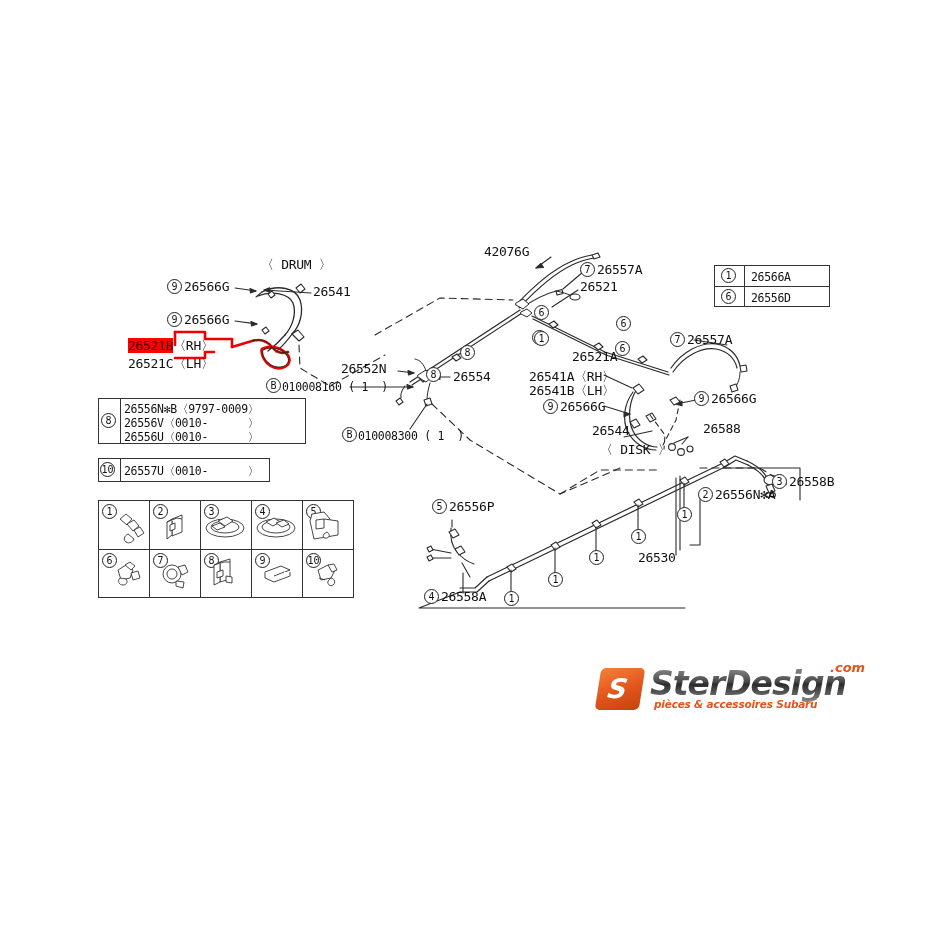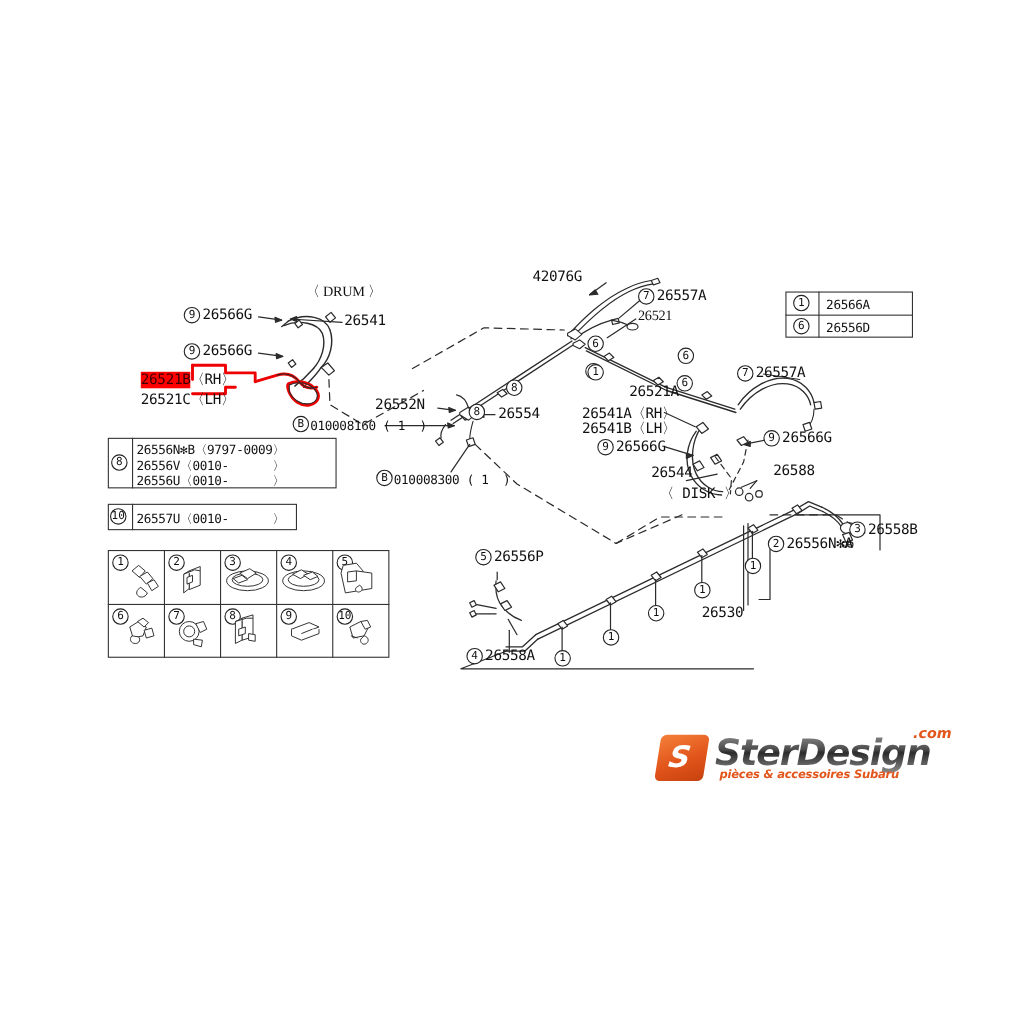--- a/index.html
+++ b/index.html
@@ -295,21 +295,21 @@
 
       <path d="M452,527 L452,520"></path>
 
       <path d="M463,573 L463,593"></path>
 
       <path d="M560,494 L600,470 L660,470" stroke-dasharray="7,5"></path>
       <path d="M700,468 L760,468 L790,487" stroke-dasharray="7,5"></path>
     </g>
   </svg>
 
-  <div class="lbl" style="left:278px; top:258px;font-family:Liberation Serif, serif;">〈 DRUM 〉</div>
+  <div class="lbl" style="left:261px; top:258px;">〈 DRUM 〉</div>
 
   <div class="circnum" style="left:167px; top:279px;">9</div>
   <div class="lbl" style="left:184px; top:280px;">26566G</div>
 
   <div class="circnum" style="left:167px; top:312px;">9</div>
   <div class="lbl" style="left:184px; top:313px;">26566G</div>
 
   <div class="lbl" style="left:313px; top:285px;text-align:center;">26541</div>
 
   <div class="lbl" style="left:128px; top:339px;"><span class="hl">26521B</span><span>〈RH〉</span></div>
@@ -322,21 +322,21 @@
   <div class="lbl sm" style="left:358px; top:429px;">010008300 ( 1  )</div>
 
   <div class="lbl" style="left:341px; top:362px;">26552N</div>
   <div class="lbl" style="left:453px; top:370px;">26554</div>
 
   <div class="lbl" style="left:484px; top:245px;">42076G</div>
 
   <div class="circnum" style="left:580px; top:262px;">7</div>
   <div class="lbl" style="left:597px; top:263px;">26557A</div>
 
-  <div class="lbl" style="left:580px; top:280px;font-family:Liberation Serif, serif;">26521</div>
+  <div class="lbl" style="left:580px; top:280px;">26521</div>
 
   <div class="circnum" style="left:534px; top:305px;">6</div>
   <div class="circnum" style="left:532px; top:330px;">6</div>
   <div class="circnum" style="left:616px; top:316px;">6</div>
   <div class="circnum" style="left:615px; top:341px;">6</div>
 
   <div class="circnum" style="left:460px; top:345px;">8</div>
   <div class="circnum" style="left:426px; top:367px;">8</div>
   <div class="circnum" style="left:534px; top:331px;">1</div>
 

